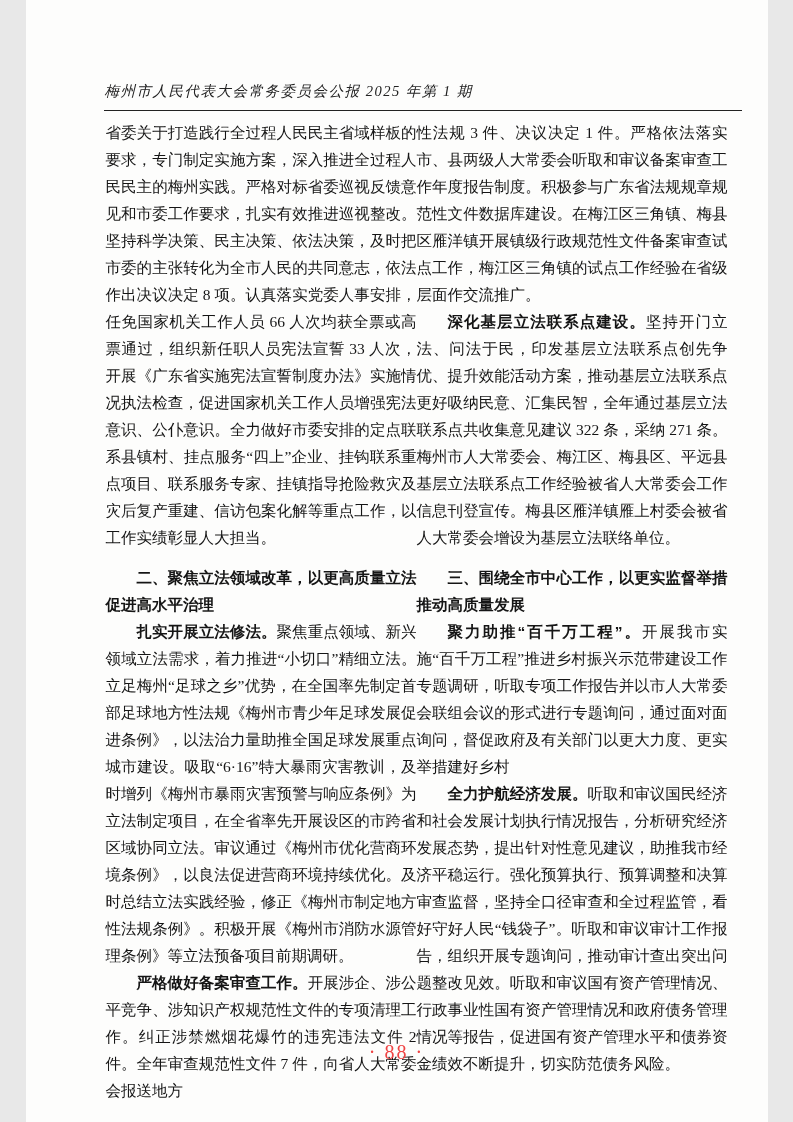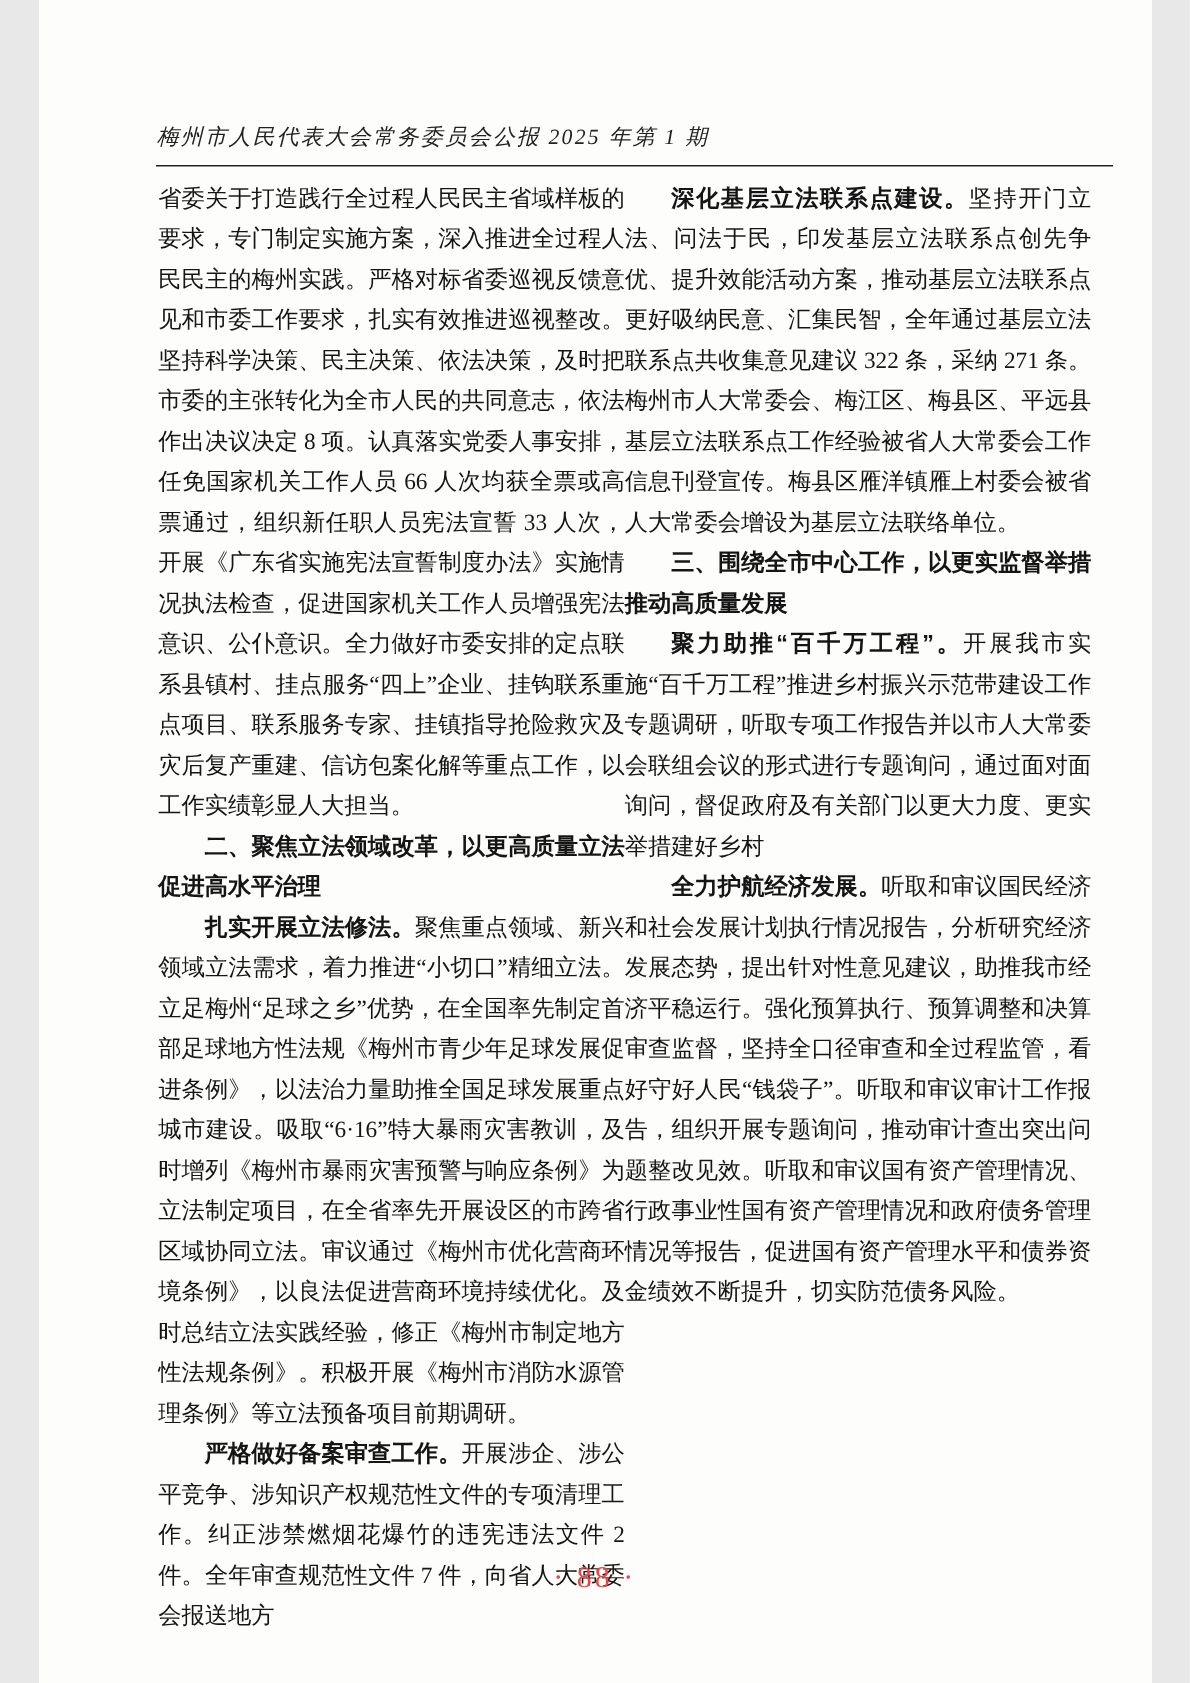--- a/index.html
+++ b/index.html
@@ -45,20 +45,21 @@
     font-size: 15.5px;
     line-height: 27px;
     text-align: justify;
     text-justify: inter-ideograph;
   }
   .col p { margin: 0; text-indent: 2em; }
   .col p.cont { text-indent: 0; }
   .col p.heading {
     font-weight: bold;
     font-family: "Liberation Sans", "DejaVu Sans", sans-serif;
+    margin-top: 13px;
   }
   .lead {
     font-weight: bold;
     font-family: "Liberation Sans", "DejaVu Sans", sans-serif;
     margin-top: 24px;
   }
   .footer {
     position: absolute;
     left: 0;
     top: 1041px;
@@ -91,20 +92,23 @@
       </p>
       <p class="body">
         <span class="lead">扎实开展立法修法。</span><span>聚焦重点领域、新兴领域立法需求，着力推进“小切口”精细立法。立足梅州“足球之乡”优势，在全国率先制定首部足球地方性法规《梅州市青少年足球发展促进条例》，以法治力量助推全国足球发展重点城市建设。吸取“6·16”特大暴雨灾害教训，及时增列《梅州市暴雨灾害预警与响应条例》为立法制定项目，在全省率先开展设区的市跨省区域协同立法。审议通过《梅州市优化营商环境条例》，以良法促进营商环境持续优化。及时总结立法实践经验，修正《梅州市制定地方性法规条例》。积极开展《梅州市消防水源管理条例》等立法预备项目前期调研。</span>
       </p>
       <p class="body">
         <span class="lead">严格做好备案审查工作。</span><span>开展涉企、涉公平竞争、涉知识产权规范性文件的专项清理工作。纠正涉禁燃烟花爆竹的违宪违法文件 2 件。全年审查规范性文件 7 件，向省人大常委会报送地方</span>
       </p>
     </div>
 
     <div class="col">
+      <p class="cont">
+        <span>性法规 3 件、决议决定 1 件。严格依法落实市、县两级人大常委会听取和审议备案审查工作年度报告制度。积极参与广东省法规规章规范性文件数据库建设。在梅江区三角镇、梅县区雁洋镇开展镇级行政规范性文件备案审查试点工作，梅江区三角镇的试点工作经验在省级层面作交流推广。</span>
+      </p>
       <p class="body">
         <span class="lead">深化基层立法联系点建设。</span><span>坚持开门立法、问法于民，印发基层立法联系点创先争优、提升效能活动方案，推动基层立法联系点更好吸纳民意、汇集民智，全年通过基层立法联系点共收集意见建议 322 条，采纳 271 条。梅州市人大常委会、梅江区、梅县区、平远县基层立法联系点工作经验被省人大常委会工作信息刊登宣传。梅县区雁洋镇雁上村委会被省人大常委会增设为基层立法联络单位。</span>
       </p>
       <p class="heading">
         <span>三、围绕全市中心工作，以更实监督举措推动高质量发展</span>
       </p>
       <p class="body">
         <span class="lead">聚力助推“百千万工程”。</span><span>开展我市实施“百千万工程”推进乡村振兴示范带建设工作专题调研，听取专项工作报告并以市人大常委会联组会议的形式进行专题询问，通过面对面询问，督促政府及有关部门以更大力度、更实举措建好乡村</span>
       </p>
       <p class="body">

